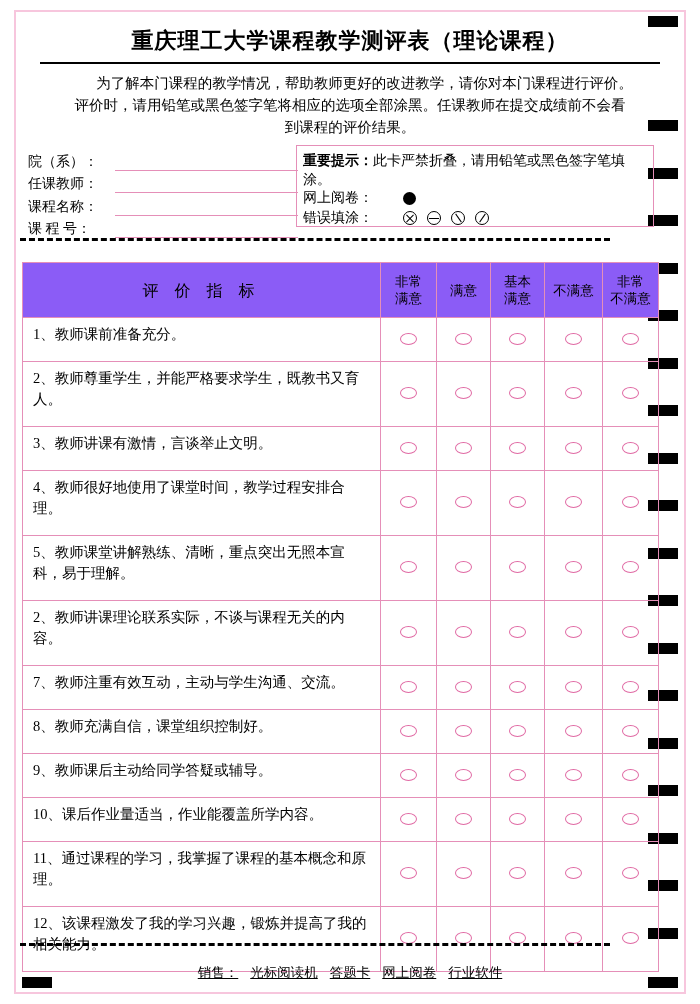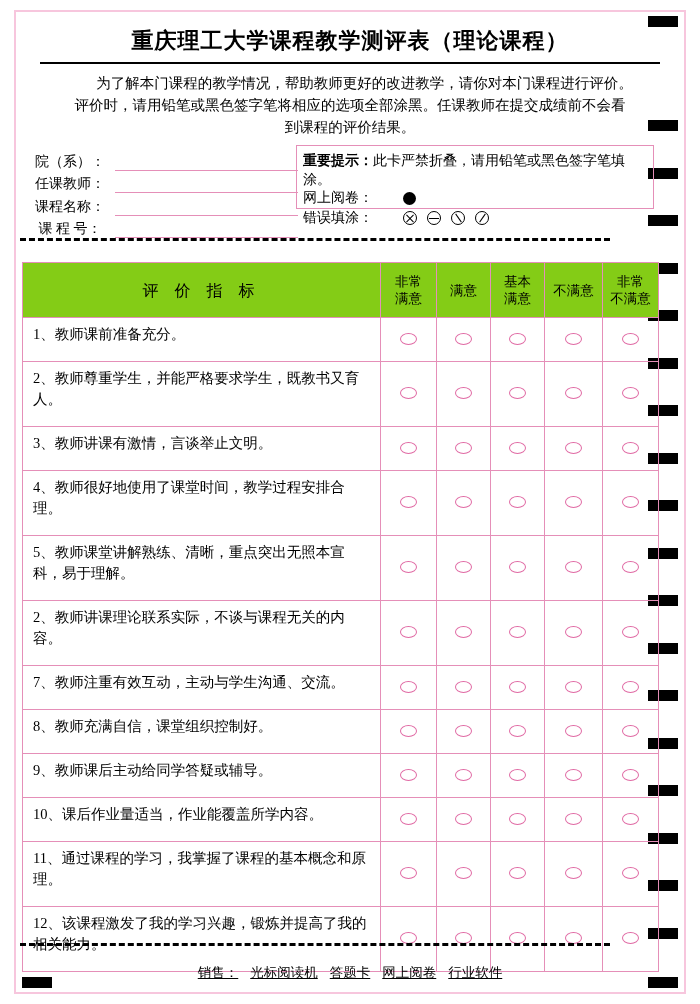--- a/index.html
+++ b/index.html
@@ -108,36 +108,35 @@
     font-size: 14px;
   }
   .info-row {
     display: flex;
     align-items: flex-end;
     height: 22.5px;
   }
   .info-label {
     white-space: nowrap;
     width: 84px;
-    text-align: center;
   }
   .info-line {
     flex: 1;
     border-bottom: 1px solid #e58fb8;
     height: 16px;
     margin-left: 3px;
   }
 
   
   .notice {
     position: absolute;
     left: 296px;
     top: 145px;
     width: 358px;
-    height: 64px;
+    height: 82px;
     border: 1px solid #e58fb8;
     box-sizing: border-box;
     font-size: 14px;
   }
   .notice-line1 {
     position: absolute;
     left: 6px; top: 5px;
     width: 346px;
     line-height: 19px;
   }
@@ -229,21 +228,21 @@
   }
   table.eval {
     border-collapse: collapse;
     width: 636px;
     table-layout: fixed;
   }
   table.eval th, table.eval td {
     border: 1px solid #e58fb8;
   }
   .head-cell {
-    background: #84cc16;
+    background: #8b5cf6;
     text-align: center;
     font-size: 15px;
     font-weight: normal;
     height: 52px;
     line-height: 17px;
   }
   .head-indicator {
     letter-spacing: 6px;
     font-size: 16px;
   }

